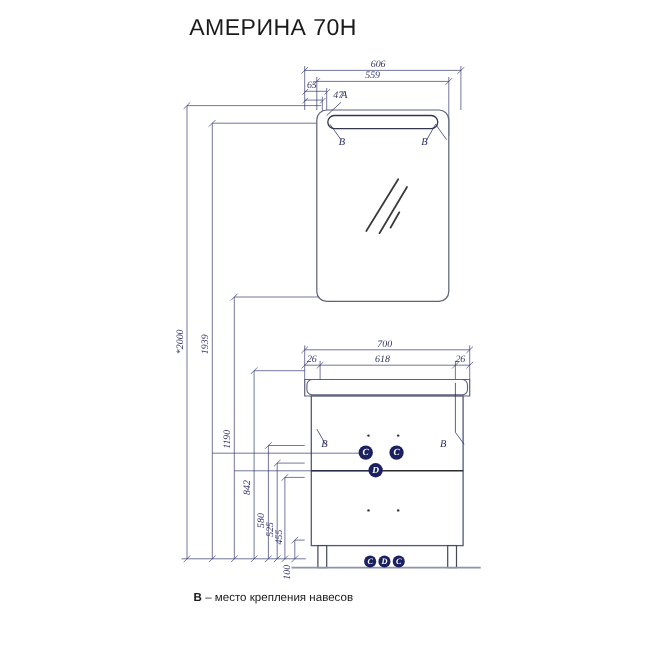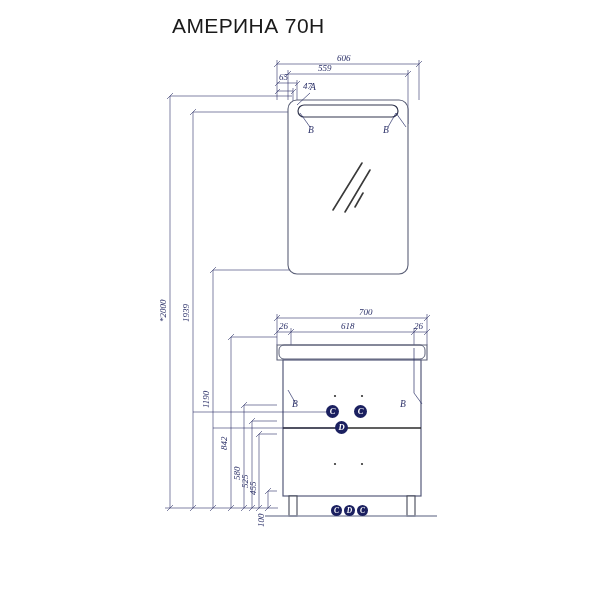--- a/index.html
+++ b/index.html
@@ -245,27 +245,27 @@
 
     <g stroke="#2b3068" stroke-width="0.6" fill="none">
       <line x1="193" y1="412" x2="332" y2="412"></line>
       <line x1="213" y1="428" x2="341" y2="428"></line>
     </g>
 
   </svg>
 
   <div class="dim-label" style="left:337px; top:53px;">606</div>
 
-  <div class="dim-label" style="left:318px; top:63px;font-style:italic;">559</div>
+  <div class="dim-label" style="left:332px; top:63px;font-style:italic;">559</div>
 
   <div class="dim-label" style="left:279px; top:72px;">65</div>
 
   <div class="dim-label" style="left:279px; top:81px;margin-left:24px;">47</div>
 
-  <div class="dim-label" style="left:359px; top:307px;">700</div>
+  <div class="dim-label" style="left:343px; top:307px;">700</div>
 
   <div class="dim-label" style="left:341px; top:321px;">618</div>
 
   <div class="dim-label" style="left:279px; top:321px;">26</div>
 
   <div class="dim-label" style="left:414px; top:321px;">26</div>
 
   <div class="dim-label vert" style="left:168px; top:312px;"><span>*</span><span>2000</span></div>
 
   <div class="dim-label vert" style="left:191px; top:312px;">1939</div>
@@ -298,15 +298,18 @@
 
   <div class="node-badge" style="left:335px; top:421px;">D</div>
 
   <div class="node-badge small" style="left:331px; top:505px;">C</div>
 
   <div class="node-badge small" style="left:344px; top:505px;">D</div>
 
   <div class="node-badge small" style="left:357px; top:505px;">C</div>
 
   <div class="legend">
+    <div class="legend-row">
+      <span class="legend-key">B</span><span> – место крепления навесов</span>
+    </div>
   </div>
 
 </div>
 
 </body></html>

